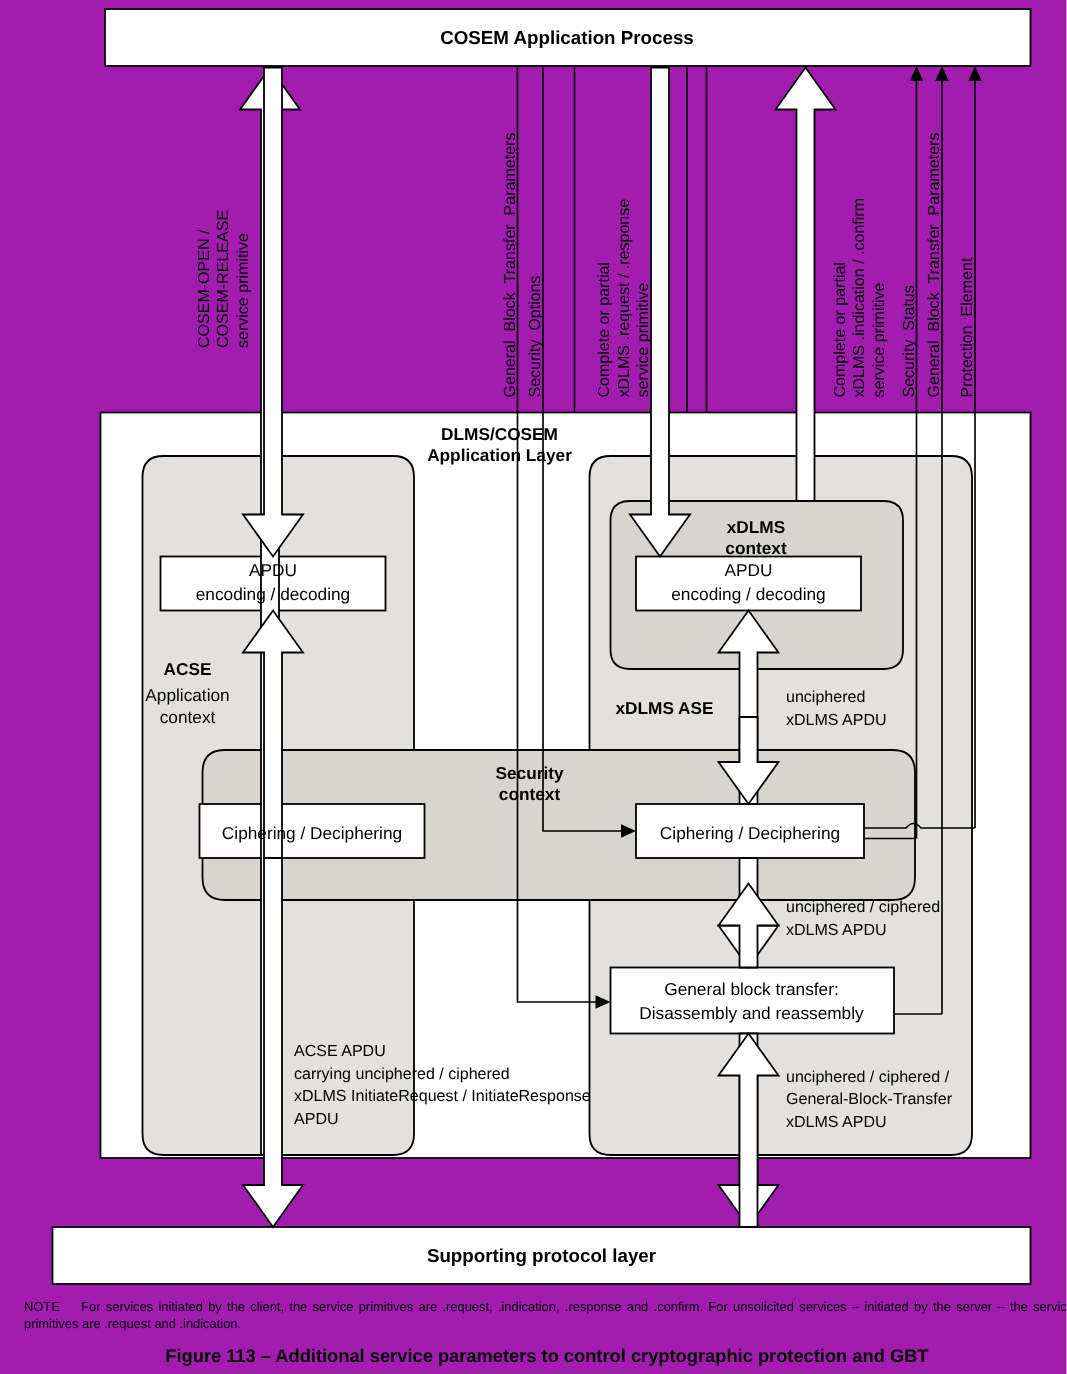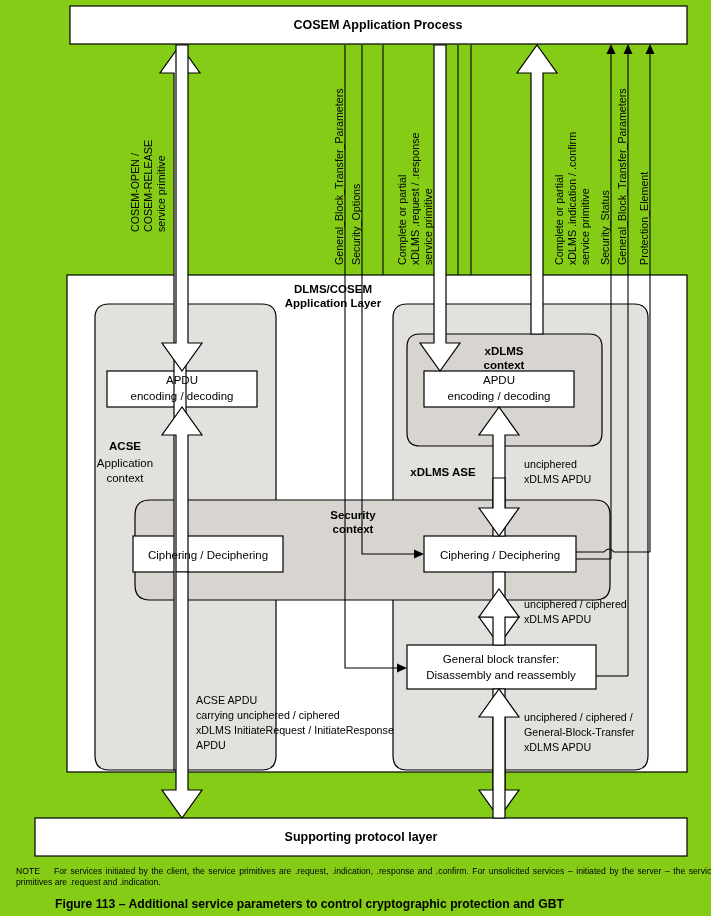--- a/index.html
+++ b/index.html
@@ -1,32 +1,32 @@
 <!DOCTYPE html>
 <html><head>
 <meta charset="utf-8">
 <style>
   html,body{margin:0;padding:0;background:#ffffff;}
   body{width:711px;height:916px;font-family:"Liberation Sans",sans-serif;color:#000;}
-  #stage{position:relative;width:711px;height:916px;overflow:hidden;background:#84cc16;}
+  #stage{position:relative;width:711px;height:916px;overflow:hidden;background:#a21caf;}
   svg#diagram{position:absolute;left:0;top:0;width:711px;height:916px;}
   .bx{fill:#ffffff;stroke:#000000;stroke-width:1.2;}
   .shade{fill:#e3e1de;stroke:#000000;stroke-width:1.2;}
   .shade2{fill:#d8d5d1;stroke:#000000;stroke-width:1.2;}
   .ln{stroke:#000000;stroke-width:1.1;fill:none;}
   .fat{fill:#ffffff;stroke:#000000;stroke-width:1.2;}
   text{font-family:"Liberation Sans",sans-serif;fill:#000;}
   .t-title{font-size:12.5px;font-weight:bold;}
   .t-box{font-size:11.5px;}
   .t-bold{font-size:11.5px;font-weight:bold;}
   .t-lbl{font-size:10.7px;}
   .t-vert{font-size:10.7px;}
   .note{position:absolute;left:16px;top:866px;width:700px;font-size:8.6px;line-height:1.28;
         text-align:justify;color:#000;}
-  .cap{position:absolute;left:0;top:897px;width:619px;text-align:center;
+  .cap{position:absolute;left:0;top:897px;width:619px;text-align:right;
        font-size:12.2px;font-weight:bold;color:#000;}
 </style>
 </head>
 <body>
 
 <div id="stage">
 
 <svg id="diagram" viewBox="0 0 711 916">
   <defs>
     <marker id="tip" markerWidth="9" markerHeight="9" refX="8" refY="3.2" orient="auto">

